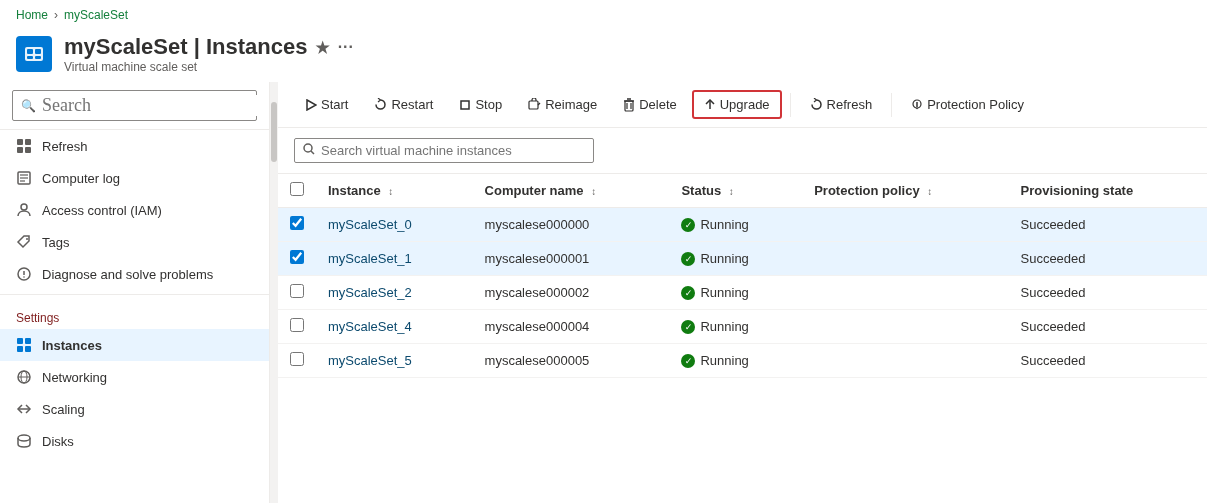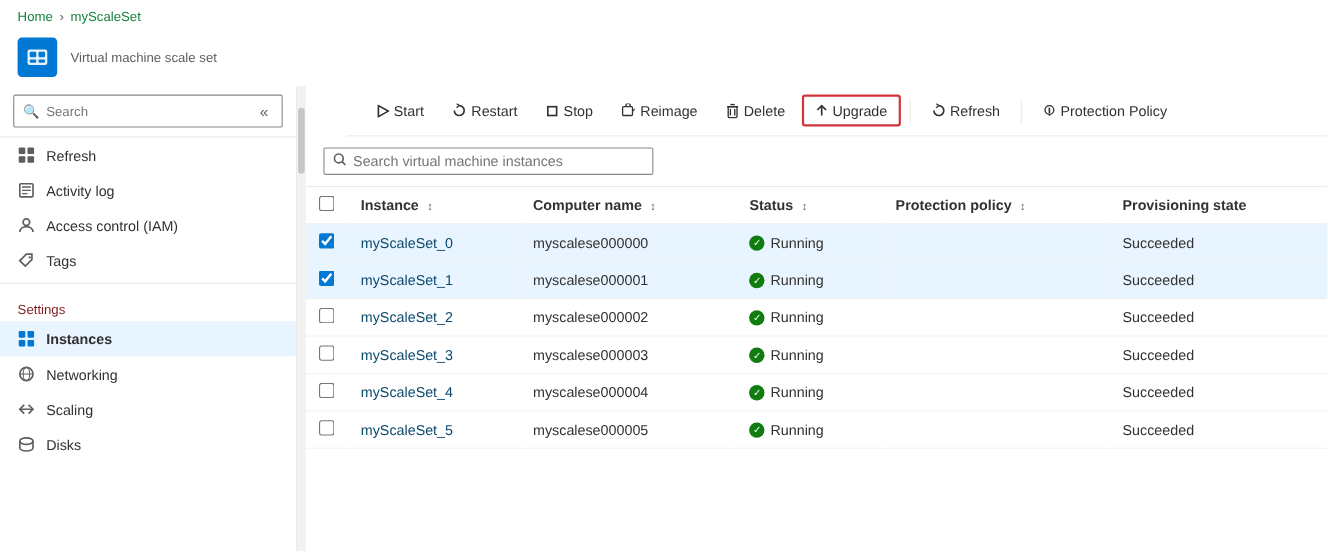--- a/index.html
+++ b/index.html
@@ -19,39 +19,39 @@
     .title-star { color: #605e5c; font-size: 16px; cursor: pointer; }
     .title-more { color: #605e5c; font-size: 16px; cursor: pointer; }
 
     
     .main-layout { display: flex; height: calc(503px - 80px); }
 
     
     .sidebar { width: 270px; flex-shrink: 0; border-right: 1px solid #edebe9; display: flex; flex-direction: column; overflow: hidden; }
     .sidebar-search { padding: 8px 12px; border-bottom: 1px solid #edebe9; }
     .sidebar-search-box { display: flex; align-items: center; border: 1px solid #8a8886; border-radius: 2px; padding: 4px 8px; gap: 6px; background: #fff; width: 100%; }
-    .sidebar-search-box input { border: none; outline: none; font-size: 12px; flex: 1; color: #323130; }
+    .sidebar-search-box input { border: none; outline: none; font-size: 18px; flex: 1; color: #323130; font-family: Liberation Serif, serif; }
     .sidebar-search-icon { color: #605e5c; font-size: 12px; }
     .sidebar-collapse { margin-left: auto; cursor: pointer; color: #605e5c; font-size: 14px; padding: 2px 4px; }
     .sidebar-content { overflow-y: auto; flex: 1; }
     .sidebar-item { display: flex; align-items: center; padding: 8px 16px; gap: 10px; cursor: pointer; color: #323130; font-size: 13px; }
     .sidebar-item.active { background: #e8f4ff; font-weight: 600; }
     .sidebar-item .item-icon { width: 16px; height: 16px; display: flex; align-items: center; justify-content: center; flex-shrink: 0; }
     .sidebar-section-label { padding: 12px 16px 4px 16px; font-size: 12px; font-weight: 400; color: #7f1d1d; }
     .sidebar-divider { border-top: 1px solid #edebe9; margin: 4px 0; }
 
     
     .scroll-track { width: 8px; background: #f3f2f1; position: relative; flex-shrink: 0; }
     .scroll-thumb { width: 6px; height: 60px; background: #c8c6c4; border-radius: 3px; position: absolute; top: 20px; left: 1px; }
 
     
     .content-area { flex: 1; display: flex; flex-direction: column; overflow: hidden; }
 
     
-    .toolbar { display: flex; align-items: center; padding: 8px 16px; border-bottom: 1px solid #edebe9; gap: 4px; flex-wrap: nowrap; margin-left: 37px; }
+    .toolbar { display: flex; align-items: center; padding: 8px 16px; border-bottom: 1px solid #edebe9; gap: 4px; flex-wrap: nowrap; }
     .toolbar-btn { display: flex; align-items: center; gap: 4px; padding: 5px 10px; border: 1px solid transparent; border-radius: 2px; cursor: pointer; background: transparent; font-size: 13px; color: #323130; white-space: nowrap; }
     .toolbar-btn.highlighted { border: 2px solid #d13438; border-radius: 3px; }
     .toolbar-sep { width: 1px; height: 24px; background: #edebe9; margin: 0 4px; }
 
     
     .table-area { flex: 1; overflow: auto; padding: 0; }
     .table-search { padding: 10px 16px; border-bottom: 1px solid #edebe9; display: flex; align-items: center; gap: 8px; }
     .table-search-box { display: flex; align-items: center; border: 1px solid #8a8886; border-radius: 2px; padding: 4px 8px; gap: 6px; background: #fff; min-width: 300px; }
     .table-search-box input { border: none; outline: none; font-size: 13px; flex: 1; color: #605e5c; }
 
@@ -80,20 +80,25 @@
   <div class="resource-icon">
     <svg width="22" height="22" viewBox="0 0 22 22" fill="none">
       <rect x="2" y="4" width="18" height="14" rx="2" fill="white" opacity="0.9"></rect>
       <rect x="4" y="6" width="6" height="5" rx="1" fill="#0078d4"></rect>
       <rect x="12" y="6" width="6" height="5" rx="1" fill="#0078d4"></rect>
       <rect x="4" y="13" width="6" height="3" rx="1" fill="#0078d4"></rect>
       <rect x="12" y="13" width="6" height="3" rx="1" fill="#0078d4"></rect>
     </svg>
   </div>
   <div class="resource-title-block">
+    <div class="resource-title">
+      <span>myScaleSet | Instances</span>
+      <span class="title-star">★</span>
+      <span class="title-more">···</span>
+    </div>
     <div class="resource-subtitle">Virtual machine scale set</div>
   </div>
 </div>
 
 <div class="main-layout">
 
   <div class="sidebar">
     <div class="sidebar-search">
       <div class="sidebar-search-box">
         <span class="sidebar-search-icon">🔍</span>
@@ -115,39 +120,49 @@
       </div>
       <div class="sidebar-item">
         <span class="item-icon">
           <svg width="16" height="16" viewBox="0 0 16 16">
               <rect x="2" y="2" width="12" height="12" rx="1" fill="none" stroke="#605e5c" stroke-width="1.5"></rect>
               <line x1="4" y1="5" x2="12" y2="5" stroke="#605e5c" stroke-width="1.2"></line>
               <line x1="4" y1="8" x2="12" y2="8" stroke="#605e5c" stroke-width="1.2"></line>
               <line x1="4" y1="11" x2="9" y2="11" stroke="#605e5c" stroke-width="1.2"></line>
             </svg>
         </span>
-        <span>Activity log</span>
+        <span>Computer log</span>
       </div>
       <div class="sidebar-item">
         <span class="item-icon">
           <svg width="16" height="16" viewBox="0 0 16 16">
               <circle cx="8" cy="5" r="3" fill="none" stroke="#605e5c" stroke-width="1.5"></circle>
               <path d="M2 14c0-3 2.7-5 6-5s6 2 6 5" fill="none" stroke="#605e5c" stroke-width="1.5"></path>
             </svg>
         </span>
         <span>Access control (IAM)</span>
       </div>
       <div class="sidebar-item">
         <span class="item-icon">
           <svg width="16" height="16" viewBox="0 0 16 16">
               <path d="M2 8L8 2h5v5L7 13z" fill="none" stroke="#605e5c" stroke-width="1.5"></path>
               <circle cx="11" cy="5" r="1" fill="#605e5c"></circle>
             </svg>
         </span>
         <span>Tags</span>
+      </div>
+      <div class="sidebar-item">
+        <span class="item-icon">
+          <svg width="16" height="16" viewBox="0 0 16 16">
+              <circle cx="8" cy="8" r="6" fill="none" stroke="#605e5c" stroke-width="1.5"></circle>
+              <line x1="8" y1="5" x2="8" y2="9" stroke="#605e5c" stroke-width="1.5"></line>
+              <circle cx="8" cy="11" r="0.8" fill="#605e5c"></circle>
+            </svg>
+        </span>
+        <span>Diagnose and solve problems</span>
       </div>
       <div class="sidebar-divider"></div>
       <div class="sidebar-section-label">Settings</div>
       <div class="sidebar-item active">
         <span class="item-icon">
           <svg width="16" height="16" viewBox="0 0 16 16">
               <rect x="1" y="1" width="6" height="6" rx="1" fill="#0078d4"></rect>
               <rect x="9" y="1" width="6" height="6" rx="1" fill="#0078d4"></rect>
               <rect x="1" y="9" width="6" height="6" rx="1" fill="#0078d4"></rect>
               <rect x="9" y="9" width="6" height="6" rx="1" fill="#0078d4"></rect>
@@ -330,37 +345,20 @@
       </div>
     </td>
     <td></td>
     <td>Succeeded</td>
   </tr>
             <tr>
     <td class="checkbox-cell">
       <input type="checkbox" style="">
     </td>
     <td>
-      <a href="#" class="link-cell">myScaleSet_3</a>
-    </td>
-    <td>myscalese000003</td>
-    <td>
-      <div class="status-running">
-        <div class="status-dot">✓</div>
-        <span>Running</span>
-      </div>
-    </td>
-    <td></td>
-    <td>Succeeded</td>
-  </tr>
-            <tr>
-    <td class="checkbox-cell">
-      <input type="checkbox" style="">
-    </td>
-    <td>
       <a href="#" class="link-cell">myScaleSet_4</a>
     </td>
     <td>myscalese000004</td>
     <td>
       <div class="status-running">
         <div class="status-dot">✓</div>
         <span>Running</span>
       </div>
     </td>
     <td></td>

